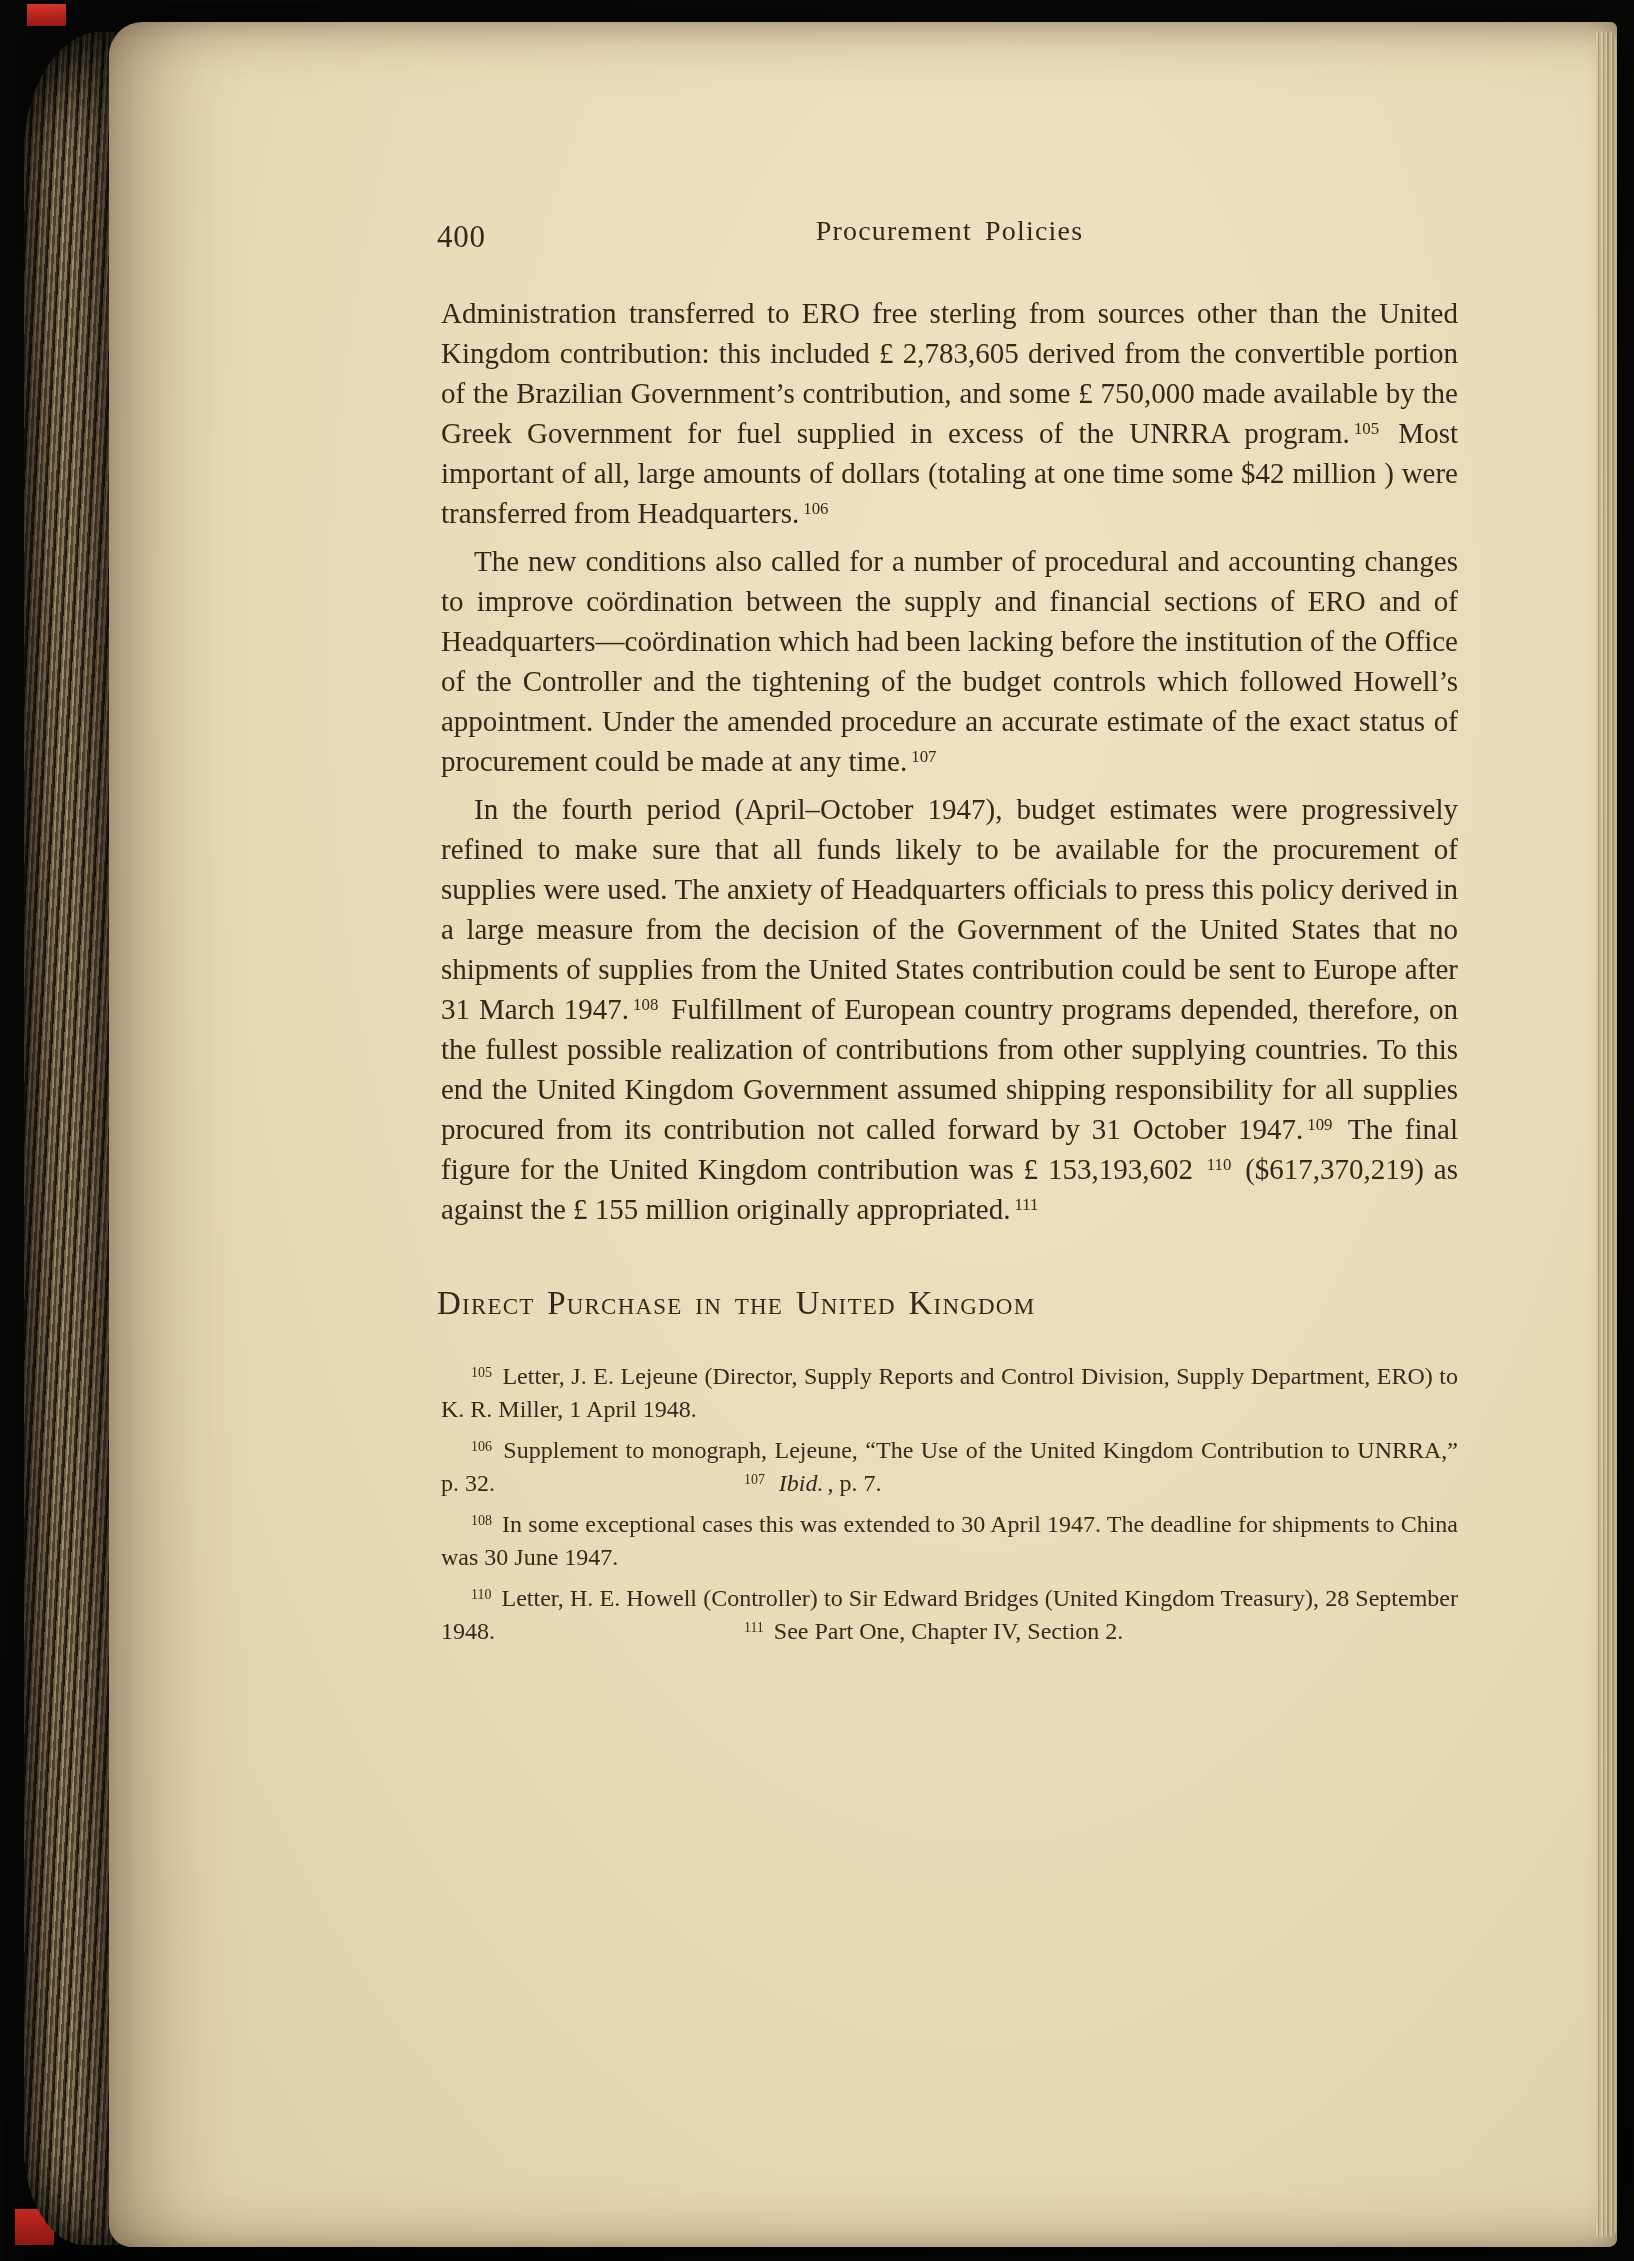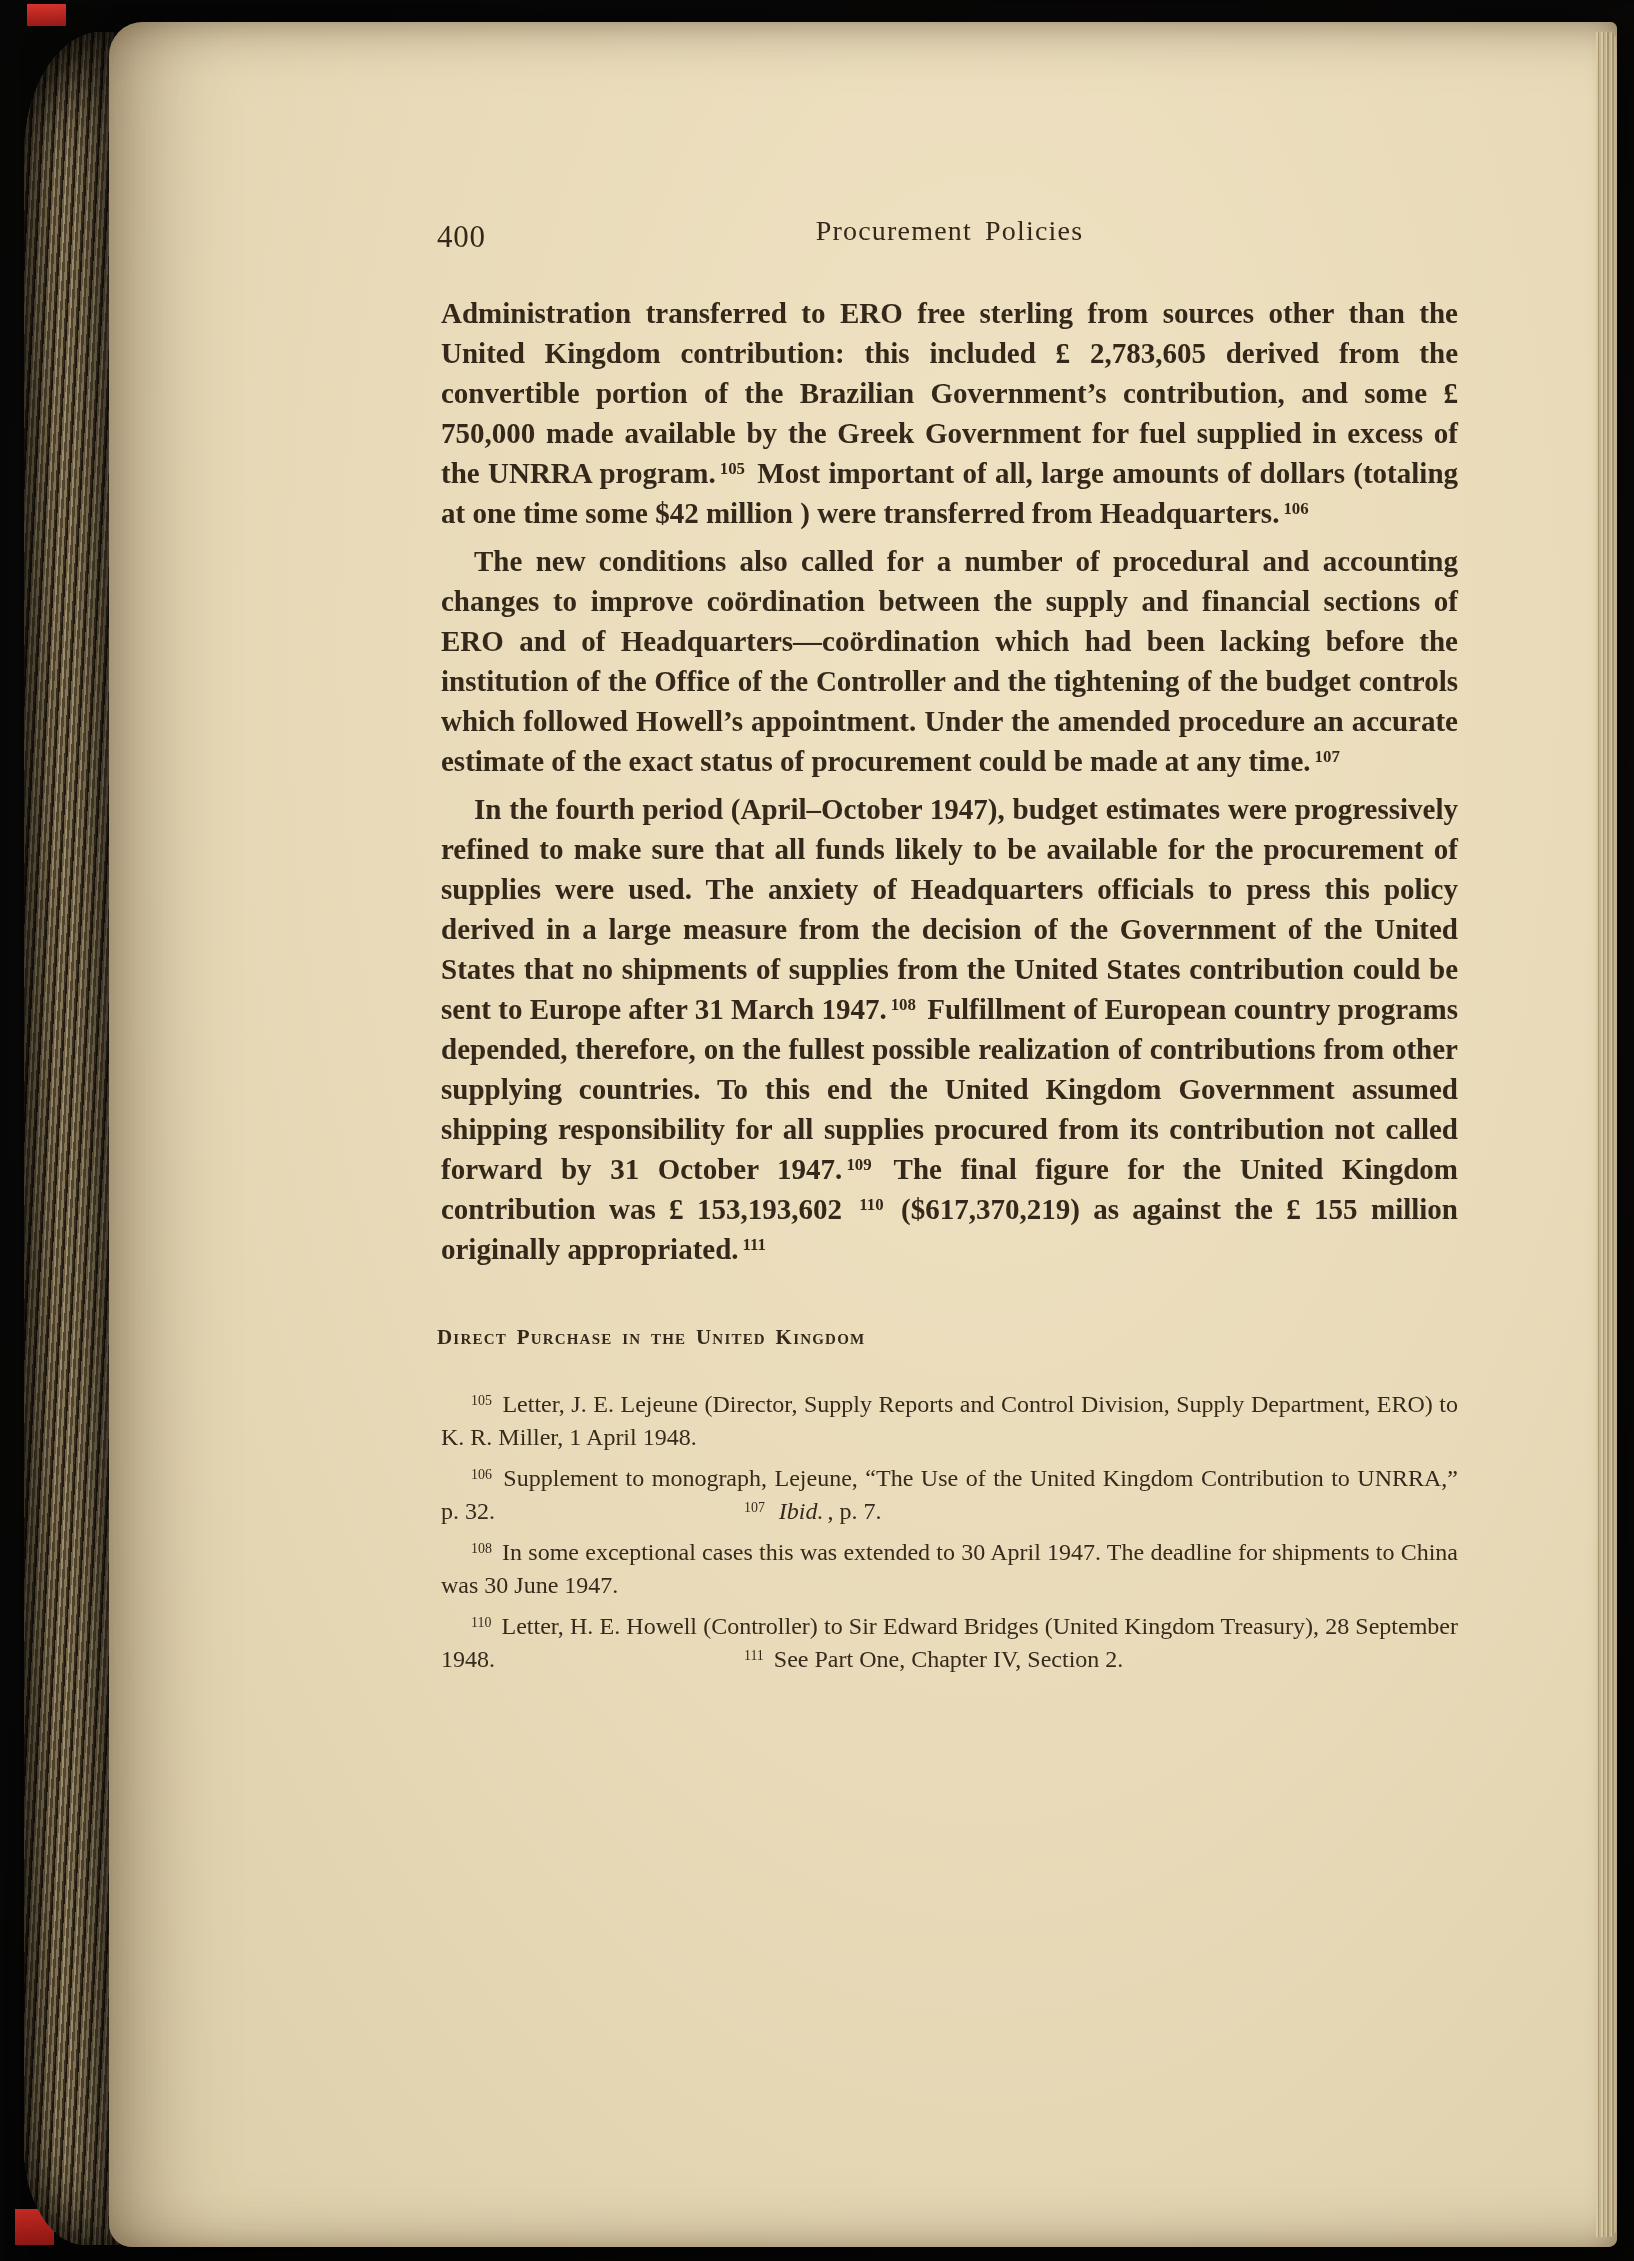--- a/index.html
+++ b/index.html
@@ -40,26 +40,26 @@
   .fore-edge {
     position:absolute; right:0.8px; top:9.8px; width:20.4px; height:2205px;
     border-radius:0 7.4px 7.4px 0;
     background: repeating-linear-gradient(90deg, #d9caa6 0 1.6px, #a3906b 1.6px 3.3px, #c4b38d 3.3px 4.9px);
     opacity:.92;
   }
   .content { position:absolute; left:320px; top:185px; width:1041px; color:#33281a; }
   .page-header { position:relative; height:46px; margin-bottom:28px; text-align:center; }
   .page-number { position:absolute; left:0; top:4.1px; font-size:31px; letter-spacing:0.8px; }
   .running-title { font-size:28px; letter-spacing:1.2px; word-spacing:4.9px; }
-  .body-para { font-size:29px; line-height:40px; text-align:justify; color:#33281a;font-weight:bold; }
+  .body-para { font-size:29px; line-height:40px; text-align:justify; color:#33281a; }
   .body-para.indent { text-indent:33px; }
   .sup { font-size:0.58em; position:relative; top:-0.52em; line-height:0; }
   .section-heading {
     margin-top:44px; margin-bottom:21px;
-    font-size:21px; font-weight:bold; font-variant:small-caps;
+    font-size:33px; font-weight:normal; font-variant:small-caps;
     letter-spacing:1.2px; word-spacing:3.3px; color:#33281a;
   }
   .footnotes { margin-top:26px; }
   .footnote-para { font-size:24px; line-height:33px; text-align:justify; text-indent:26px; color:#352a1c; }
   .fn-gap { display:inline-block; width:245px; }
   em { font-style:italic; }
 </style>
 </head>
 <body>
 

